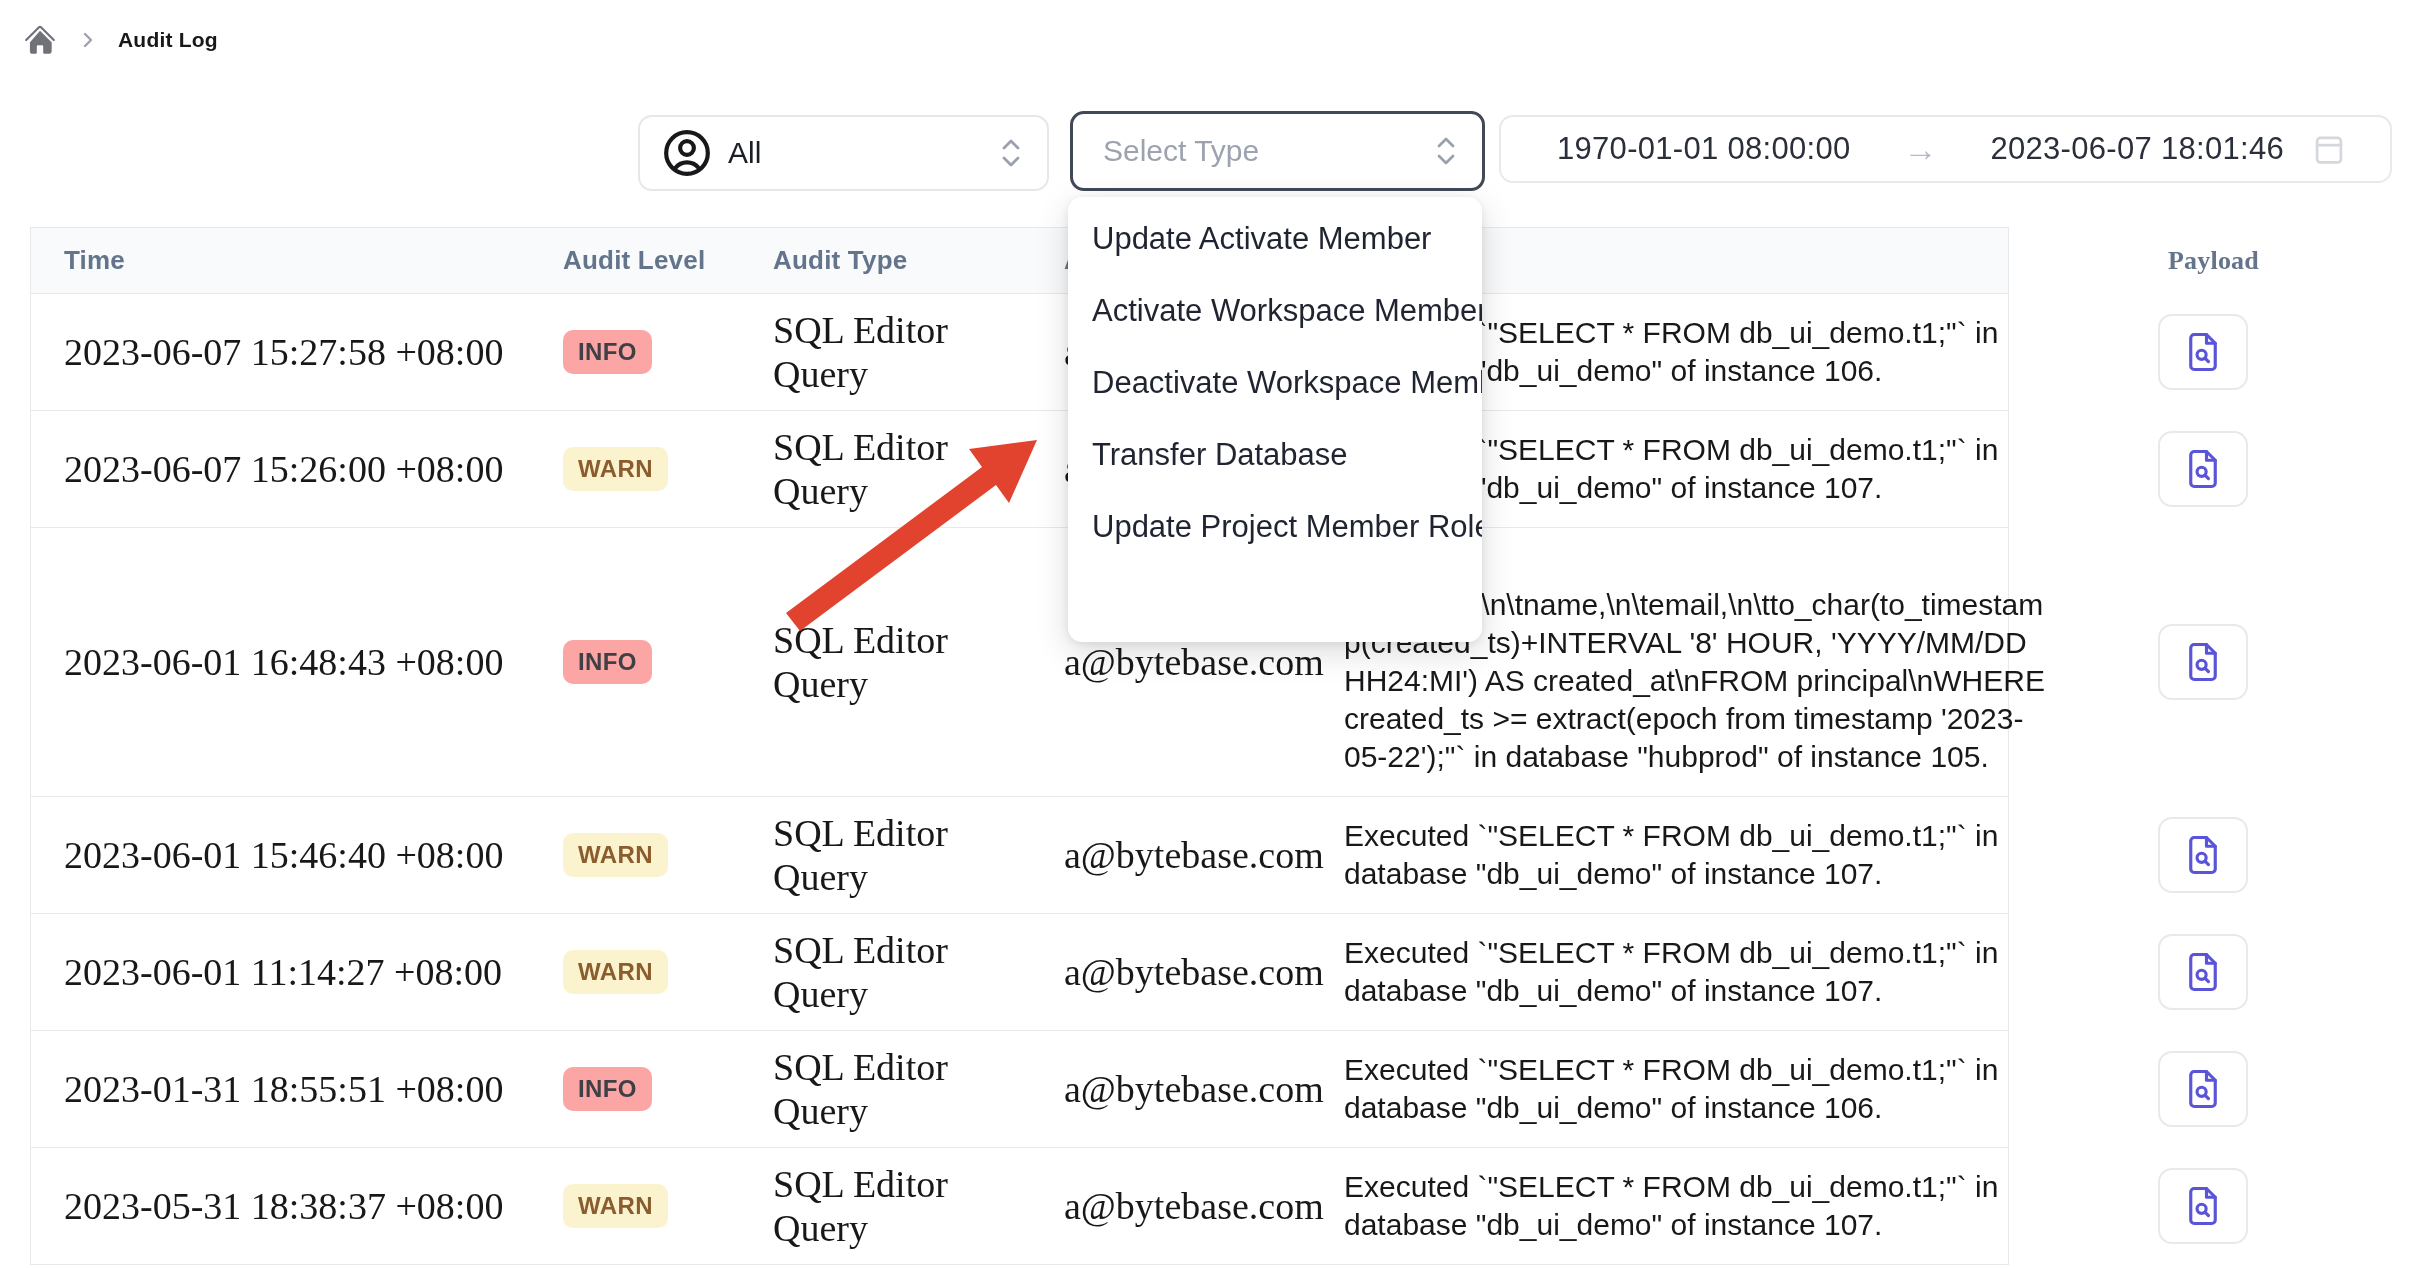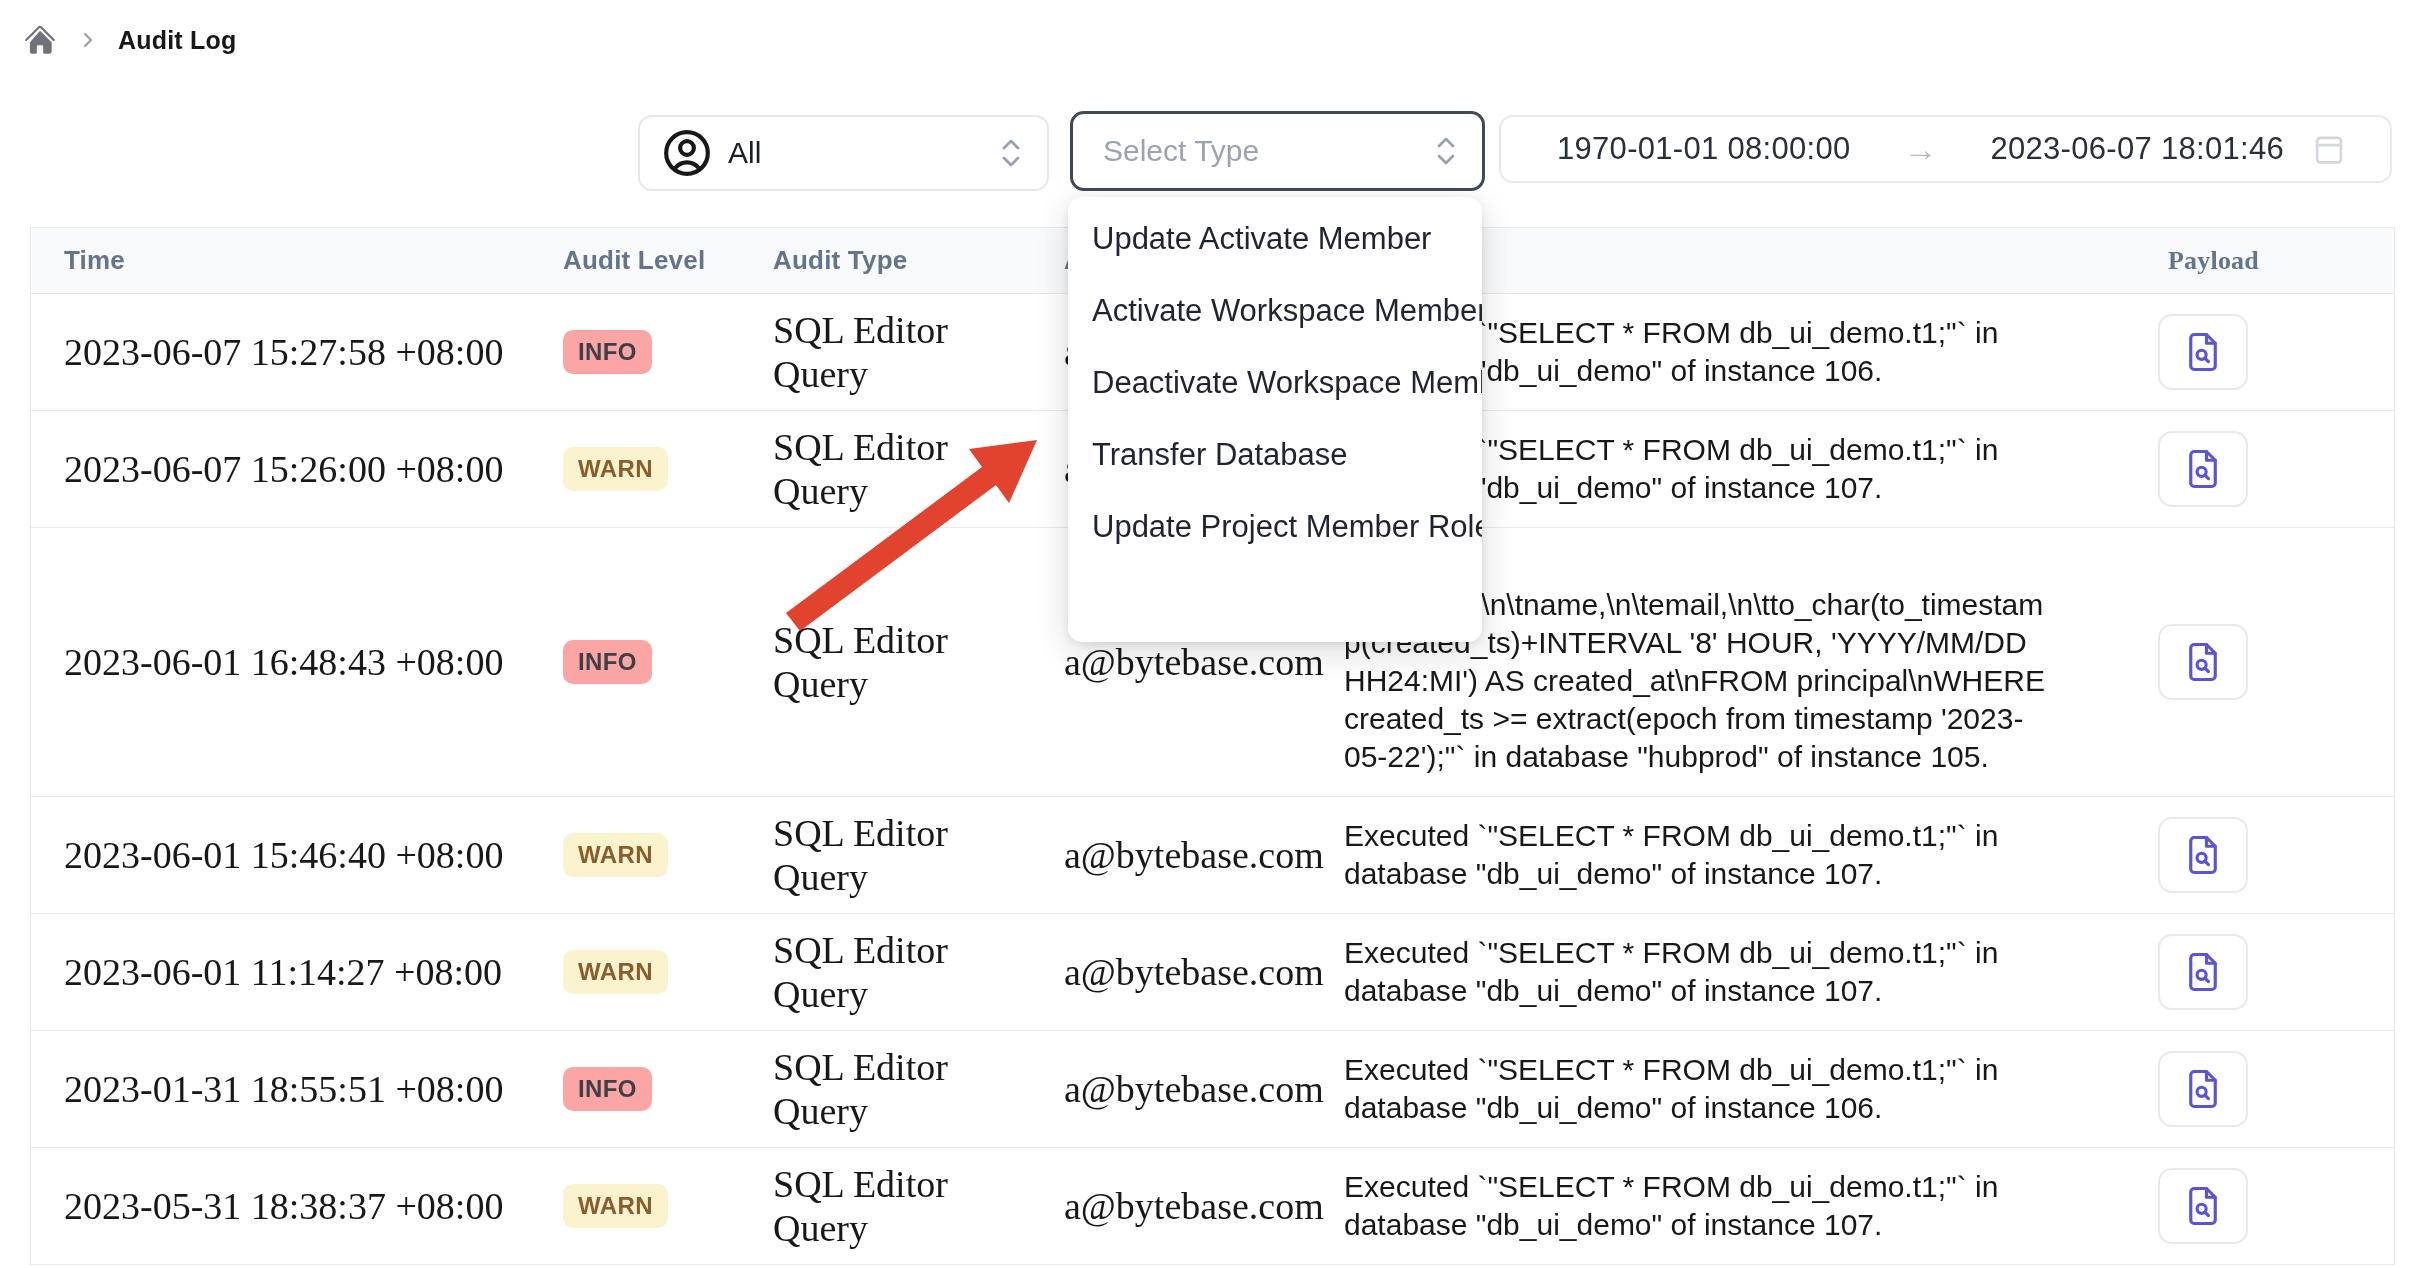--- a/index.html
+++ b/index.html
@@ -5,35 +5,35 @@
 <style>
   html,body{margin:0;padding:0;background:#ffffff;}
   body{width:2410px;height:1268px;overflow:hidden;
        font-family:"Liberation Sans","DejaVu Sans",sans-serif;color:#1c1c21;}
   .page{position:relative;width:2410px;height:1268px;}
 
   
   .breadcrumb{position:absolute;left:22px;top:22px;display:flex;align-items:center;gap:18px;}
   .crumb-home{width:36px;height:36px;display:flex;align-items:center;justify-content:center;cursor:pointer;}
   .crumb-sep{display:flex;align-items:center;}
-  .crumb-title{font-size:25px;font-weight:600;color:#18181b;letter-spacing:.2px;}
+  .crumb-title{font-size:21px;font-weight:600;color:#18181b;letter-spacing:.2px;}
 
   
   .filter-box{position:absolute;display:flex;align-items:center;background:#fff;box-sizing:border-box;}
   .actor-select{left:638px;top:115px;width:411px;height:76px;border:2px solid #e5e7eb;border-radius:14px;padding:0 22px;gap:16px;cursor:pointer;}
   .actor-select .val{font-size:30px;color:#1b1f27;flex:1;}
   .type-select{left:1070px;top:111px;width:415px;height:80px;border:3px solid #414857;border-radius:14px;padding:0 22px;cursor:pointer;}
   .type-select .placeholder{font-size:30px;color:#9ca3af;flex:1;padding-left:8px;}
   .date-range{left:1499px;top:115px;width:893px;height:68px;border:2px solid #e7e9ed;border-radius:14px;padding:0 42px 0 56px;cursor:pointer;}
   .date-range .dt{font-size:31px;color:#2a2f3a;letter-spacing:.3px;}
   .date-range .range-arrow{flex:1;text-align:center;font-size:34px;color:#b6bcc6;}
   .date-range .cal{margin-left:26px;display:flex;align-items:center;}
 
   
-  .audit-table{position:absolute;left:30px;top:227px;width:2365px;box-sizing:border-box;
+  .audit-table{position:absolute;left:30px;top:227px;width:1979px;box-sizing:border-box;
                border:1px solid #e7e9ed;border-bottom:none;background:#fff;}
   .t-head{display:flex;align-items:center;height:65px;background:#f8fafc;border-bottom:1px solid #e7e9ed;}
   .t-head .cell{font-size:26px;font-weight:600;color:#64748b;letter-spacing:.2px;}
   .t-row{display:flex;align-items:center;min-height:114px;border-bottom:1px solid #e7e9ed;background:#fff;}
   .cell{box-sizing:border-box;flex:0 0 auto;}
   .col-time{width:500px;padding-left:33px;}
   .col-level{width:210px;padding-left:32px;}
   .col-type{width:290px;padding-left:32px;}
   .col-actor{width:280px;padding-left:33px;}
   .col-comment{width:790px;padding-left:33px;padding-right:42px;}

